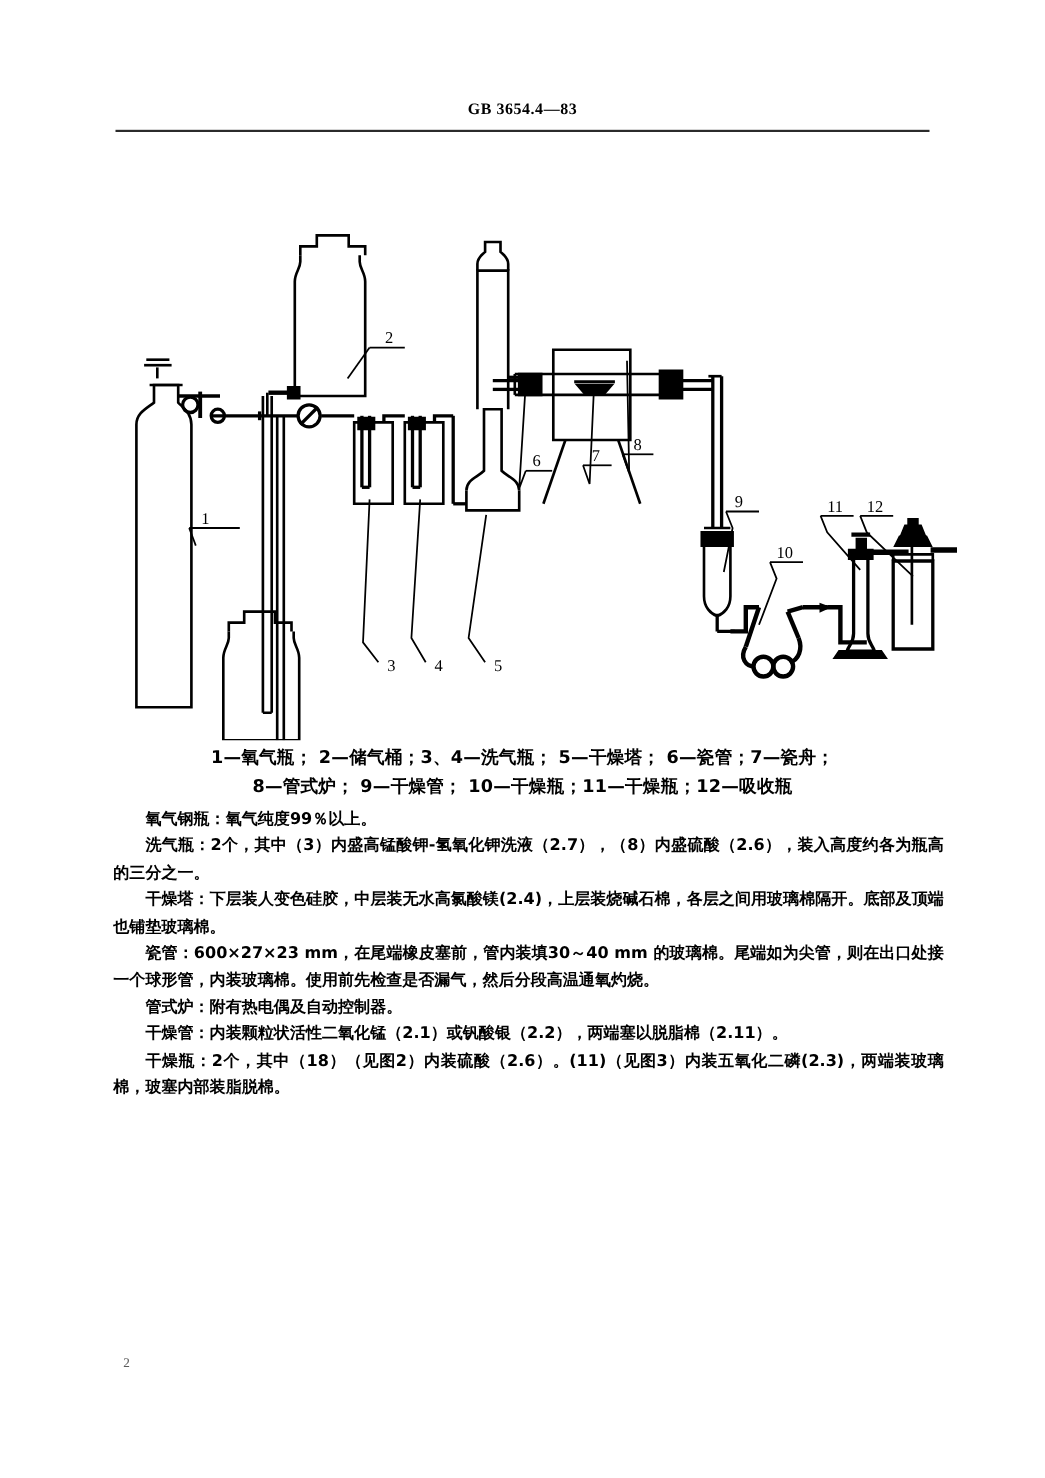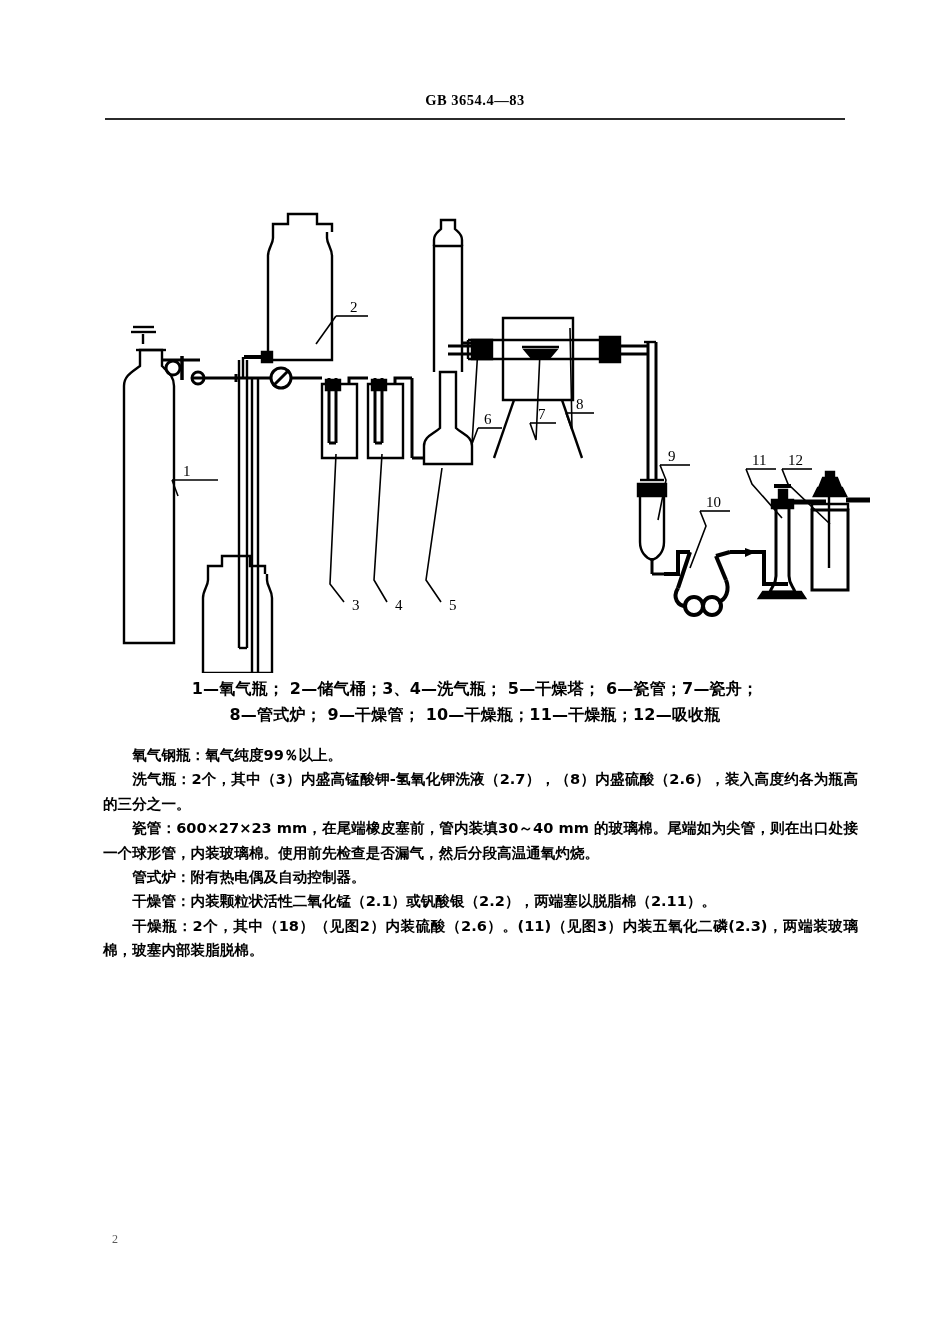--- a/index.html
+++ b/index.html
@@ -38,21 +38,20 @@
   .caption div{white-space:nowrap;}
 
   
   .body{
     position:absolute;left:103px;top:733px;width:755px;
     font-size:14.6px;line-height:24.4px;
     font-family:"DejaVu Sans","Liberation Sans",sans-serif;
     font-weight:bold;
     text-align:justify;
     letter-spacing:0px;
-    margin-top:10px;
   }
   .body p{margin:0;text-indent:2em;}
 
   
   .pg{
     position:absolute;left:112px;top:1232px;
     font-size:12px;color:#5a5a5a;
     font-family:"Liberation Serif","DejaVu Serif",serif;
   }
 
@@ -311,20 +310,21 @@
   </div>
 
   <div class="caption">
     <div>1—氧气瓶； 2—储气桶；3、4—洗气瓶； 5—干燥塔； 6—瓷管；7—瓷舟；</div>
     <div>8—管式炉； 9—干燥管； 10—干燥瓶；11—干燥瓶；12—吸收瓶</div>
   </div>
 
   <div class="body">
     <p>氧气钢瓶：氧气纯度99％以上。</p>
     <p>洗气瓶：2个，其中（3）内盛高锰酸钾-氢氧化钾洗液（2.7），（8）内盛硫酸（2.6），装入高度约各为瓶高的三分之一。</p>
+    <p>干燥塔：下层装人变色硅胶，中层装无水高氯酸镁(2.4)，上层装烧碱石棉，各层之间用玻璃棉隔开。底部及顶端也铺垫玻璃棉。</p>
     <p>瓷管：600×27×23 mm，在尾端橡皮塞前，管内装填30～40 mm 的玻璃棉。尾端如为尖管，则在出口处接一个球形管，内装玻璃棉。使用前先检查是否漏气，然后分段高温通氧灼烧。</p>
     <p>管式炉：附有热电偶及自动控制器。</p>
     <p>干燥管：内装颗粒状活性二氧化锰（2.1）或钒酸银（2.2），两端塞以脱脂棉（2.11）。</p>
     <p>干燥瓶：2个，其中（18）（见图2）内装硫酸（2.6）。(11)（见图3）内装五氧化二磷(2.3)，两端装玻璃棉，玻塞内部装脂脱棉。</p>
   </div>
 
   <div class="pg">2</div>
 
 </div>
 

